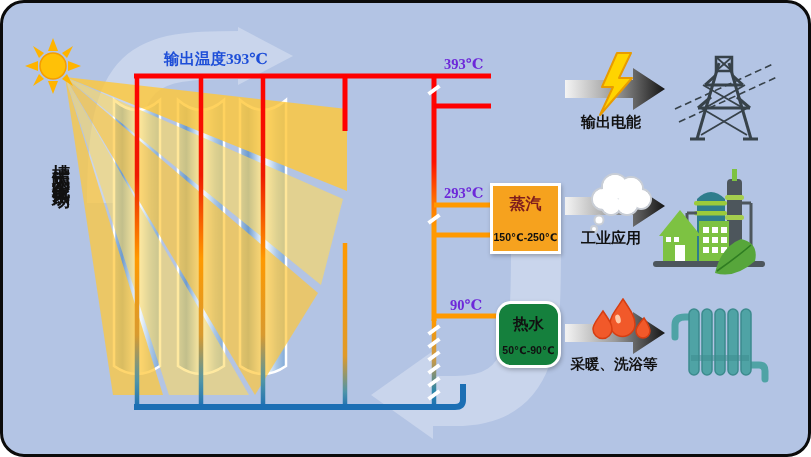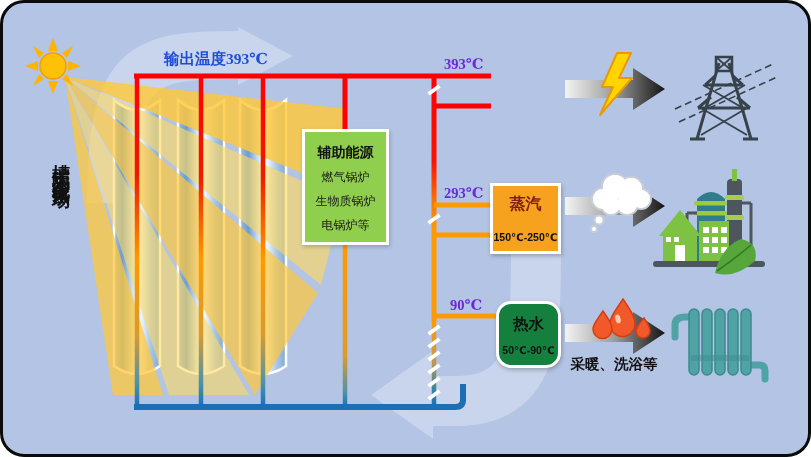--- a/index.html
+++ b/index.html
@@ -254,41 +254,37 @@
         <rect x="686" y="306" width="10" height="66" rx="5"></rect>
         <rect x="699" y="306" width="10" height="66" rx="5"></rect>
         <rect x="712" y="306" width="10" height="66" rx="5"></rect>
         <rect x="725" y="306" width="10" height="66" rx="5"></rect>
         <rect x="738" y="306" width="10" height="66" rx="5"></rect>
       </g>
       <rect x="688" y="352" width="58" height="6" fill="#3C8B8D" opacity="0.5"></rect>
     </g>
   </svg>
 
-  <div class="aux-box">
-    <div class="title">辅助能源</div>
-    <div class="item">燃气锅炉</div>
-    <div class="item">生物质锅炉</div>
-    <div class="item">电锅炉等</div>
-  </div>
 
 
   <div class="unitbox steam-box">
     <div class="t">蒸汽</div>
     <div class="r">150℃-250℃</div>
   </div>
 
   <div class="unitbox hot-box">
     <div class="t">热水</div>
     <div class="r">50℃-90℃</div>
   </div>
 
   <div class="outtemp">输出温度393℃</div>
   <div class="fieldlabel">槽式太阳能集热场</div>
 
   <div class="temp" style="left:441px;top:52px;">393℃</div>
   <div class="temp" style="left:441px;top:181px;">293℃</div>
   <div class="temp" style="left:447px;top:293px;">90℃</div>
 
+  <div class="caption" style="left:560px;top:110px;width:96px;">输出电能</div>
+  <div class="caption" style="left:560px;top:226px;width:96px;">工业应用</div>
   <div class="caption" style="left:552px;top:352px;width:118px;font-size:14.5px;">采暖、洗浴等</div>
 
  </div>
 </div>
 
 </body></html>

